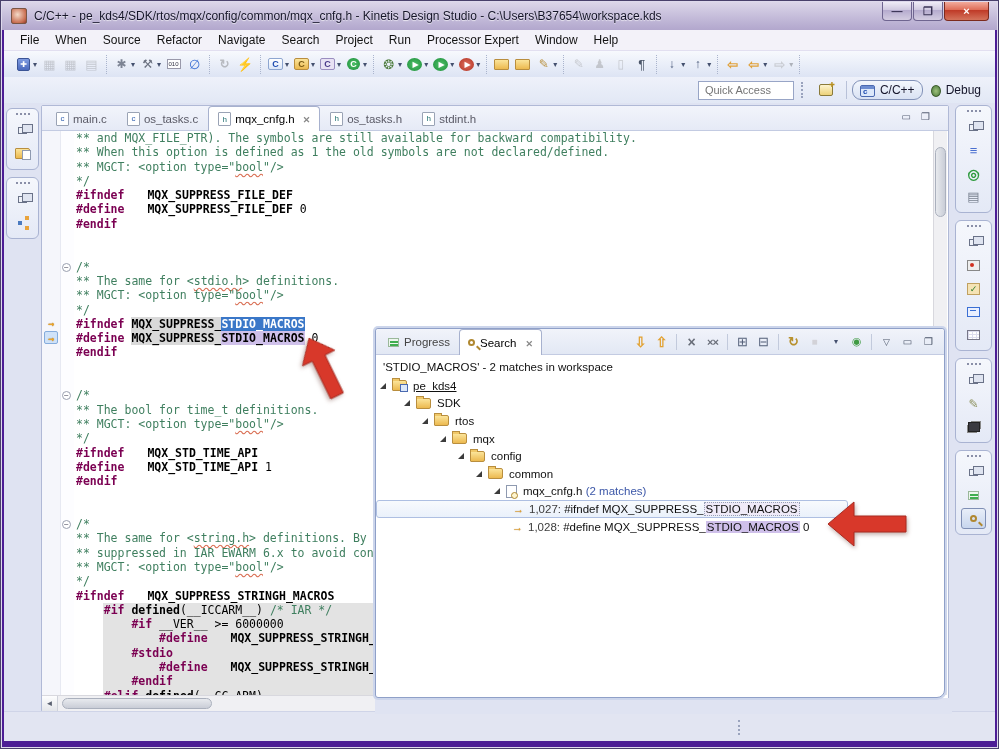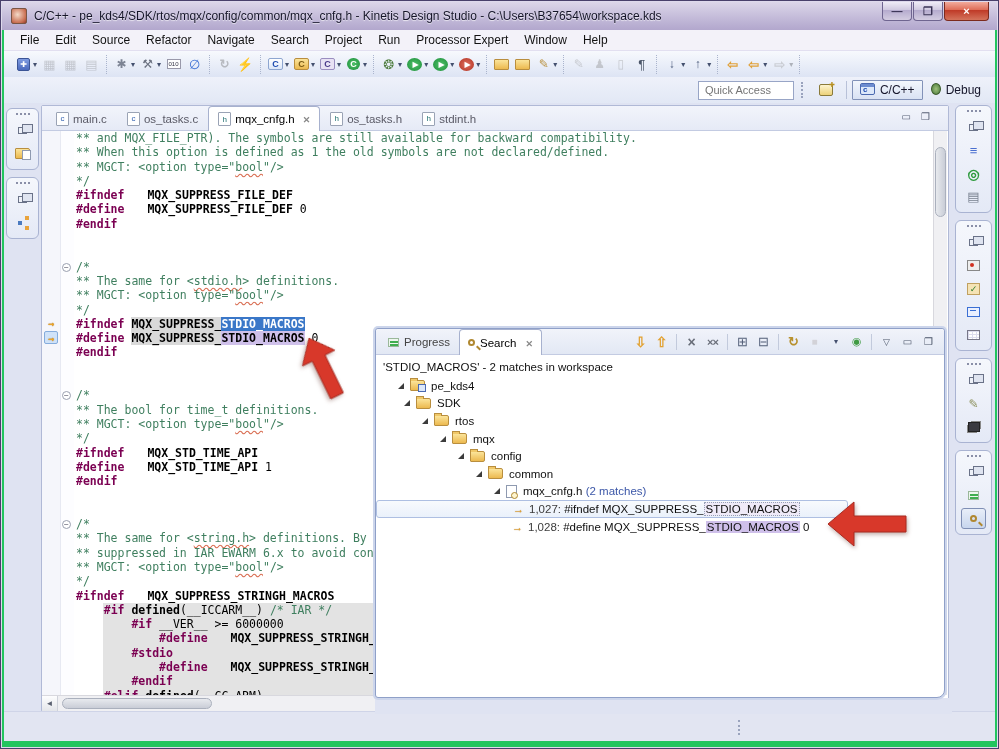--- a/index.html
+++ b/index.html
@@ -1,17 +1,17 @@
 <!DOCTYPE html>
 <html><head>
 <meta charset="utf-8">
 <style>
   html,body{margin:0;padding:0;background:#9a92b5;font-family:"Liberation Sans",sans-serif;}
   *{box-sizing:border-box;}
-  .win{position:relative;width:999px;height:749px;background:#22c55e;border:1px solid #49406b;
+  .win{position:relative;width:999px;height:749px;background:#4c1d95;border:1px solid #49406b;
        box-shadow:inset 0 0 0 1px #ded9ec;overflow:hidden;}
   
   .titlebar{position:absolute;top:1px;left:1px;right:1px;height:28px;
             background:linear-gradient(#dcd6e9,#c2b9d8 60%,#b2a7cd);}
   .appicon{position:absolute;left:9px;top:6px;width:16px;height:16px;border-radius:2px;
            background:radial-gradient(circle at 40% 40%,#f3d9c8,#c96f52 70%,#8f3a28);border:1px solid #7a5544;}
   .wtitle{position:absolute;left:32px;top:7px;font-size:12px;color:#141428;white-space:nowrap;
           text-shadow:0 1px 1px rgba(255,255,255,.7);}
   .winbtns{position:absolute;top:0;right:8px;display:flex;}
   .wbtn{width:30px;height:19px;margin-left:1px;border:1px solid #6f6590;border-top:none;
@@ -66,22 +66,22 @@
   .tb-last-edit::before{content:"⇦";color:#e0a23c;font-weight:bold;font-size:13px;}
   .tb-back::before{content:"⇦";color:#e0a23c;font-weight:bold;font-size:13px;}
   .tb-forward::before{content:"⇨";color:#999;font-weight:bold;font-size:13px;}
   
   .subrow{position:absolute;top:76px;left:3px;right:3px;height:26px;
           background:linear-gradient(#eef1fa,#e2e8f5);display:flex;align-items:center;justify-content:flex-end;padding-right:6px;}
   .qa{width:96px;height:19px;border:1px solid #98a5c6;background:#fff;font-size:11px;
       padding:1px 6px;color:#555;font-family:"Liberation Sans",sans-serif;}
   .vdots{width:3px;height:16px;border-left:2px dotted #9aa3bd;margin:0 7px;}
   .pdiv{width:1px;height:18px;background:#b8c1d8;margin:0 5px;}
-  .pbtn{display:flex;align-items:flex-start;gap:5px;font-size:12px;color:#15152a;padding:2px 7px;
-        border:1px solid transparent;border-radius:1px;background:none;font-family:"Liberation Sans",sans-serif;}
+  .pbtn{display:flex;align-items:flex-end;gap:5px;font-size:12px;color:#15152a;padding:2px 7px;
+        border:1px solid transparent;border-radius:9px;background:none;font-family:"Liberation Sans",sans-serif;}
   .pbtn.active{border-color:#8292b8;background:linear-gradient(#f2f6fc,#d9e2f3);}
   .pic{display:inline-block;}
   .pic-newpersp{width:14px;height:12px;border:1px solid #8a7a3a;background:linear-gradient(#fdf4cf,#ecd27a);border-radius:2px;position:relative;}
   .pic-newpersp::after{content:"✚";position:absolute;right:-3px;top:-4px;font-size:7px;color:#b89020;}
   .pic-cpp{width:15px;height:12px;border:1px solid #4a69b0;background:#dce8fa;border-radius:2px;position:relative;}
   .pic-cpp::before{content:"";position:absolute;left:0;top:0;right:0;height:3px;background:#6c8cd0;}
   .pic-cpp::after{content:"c";position:absolute;left:2px;top:1px;font-size:8px;font-weight:bold;color:#1f4db0;}
   .pic-debug{width:10px;height:12px;border-radius:50%;background:radial-gradient(#9ec07c,#4a7a3a);border:1px solid #3a5a2a;}
   
   .main{position:absolute;top:102px;left:3px;right:3px;bottom:37px;background:#dfe3f2;}
@@ -226,21 +226,21 @@
     <span class="wtitle">C/C++ - pe_kds4/SDK/rtos/mqx/config/common/mqx_cnfg.h - Kinetis Design Studio - C:\Users\B37654\workspace.kds</span>
     <div class="winbtns">
       <span class="wbtn">—</span>
       <span class="wbtn">❐</span>
       <span class="wbtn wb-close">×</span>
     </div>
   </div>
 
   <div class="menubar">
       <span class="mitem">File</span>
-      <span class="mitem">Edit</span>
+      <span class="mitem">When</span>
       <span class="mitem">Source</span>
       <span class="mitem">Refactor</span>
       <span class="mitem">Navigate</span>
       <span class="mitem">Search</span>
       <span class="mitem">Project</span>
       <span class="mitem">Run</span>
       <span class="mitem">Processor Expert</span>
       <span class="mitem">Window</span>
       <span class="mitem">Help</span>
     </div>
@@ -546,21 +546,21 @@
             <span class="stbtn">
               <span class="sti st-minimize-view"></span>
             </span>
             <span class="stbtn">
               <span class="sti st-maximize-view"></span>
             </span>
           </div>
       </div>
       <div class="sp-header">'STDIO_MACROS' - 2 matches in workspace</div>
       <div class="sp-tree">
-          <div class="trow" style="padding-left: 22px;"><span class="tri"></span><span class="ifolder iproj"></span><span class="tlbl">pe_kds4</span></div>
+          <div class="trow" style="padding-left: 4px; text-decoration: underline;"><span class="tri"></span><span class="ifolder iproj"></span><span class="tlbl">pe_kds4</span></div>
           <div class="trow" style="padding-left: 28px;"><span class="tri"></span><span class="ifolder"></span><span class="tlbl">SDK</span></div>
           <div class="trow" style="padding-left: 46px;"><span class="tri"></span><span class="ifolder"></span><span class="tlbl">rtos</span></div>
           <div class="trow" style="padding-left: 64px;"><span class="tri"></span><span class="ifolder"></span><span class="tlbl">mqx</span></div>
           <div class="trow" style="padding-left: 82px;"><span class="tri"></span><span class="ifolder"></span><span class="tlbl">config</span></div>
           <div class="trow" style="padding-left: 100px;"><span class="tri"></span><span class="ifolder"></span><span class="tlbl">common</span></div>
           <div class="trow" style="padding-left: 118px;"><span class="tri"></span><span class="ifile"></span><span class="tlbl">mqx_cnfg.h</span><span class="msuffix"> (2 matches)</span></div>
           <div class="trow selrow" style="padding-left: 136px;"><span class="imatch"></span><span class="mnum">1,027: </span><span class="mpre">#ifndef MQX_SUPPRESS_</span><span class="mmatch outline">STDIO_MACROS</span><span class="mpost"></span></div>
           <div class="trow" style="padding-left: 136px;"><span class="imatch"></span><span class="mnum">1,028: </span><span class="mpre">#define MQX_SUPPRESS_</span><span class="mmatch fill">STDIO_MACROS</span><span class="mpost"> 0</span></div>
         </div>
     </div>

